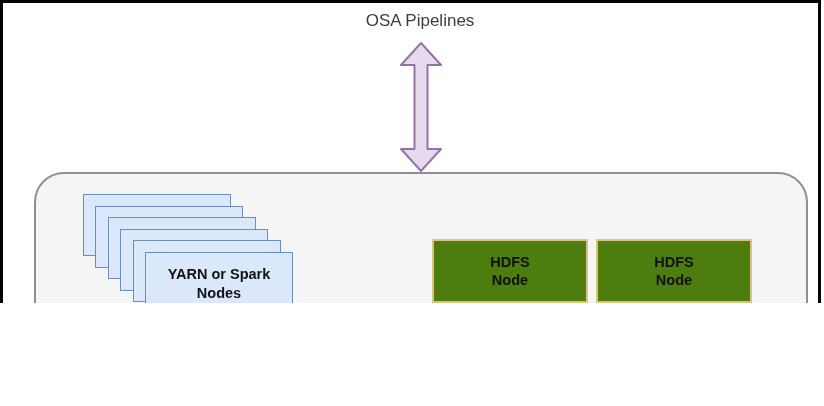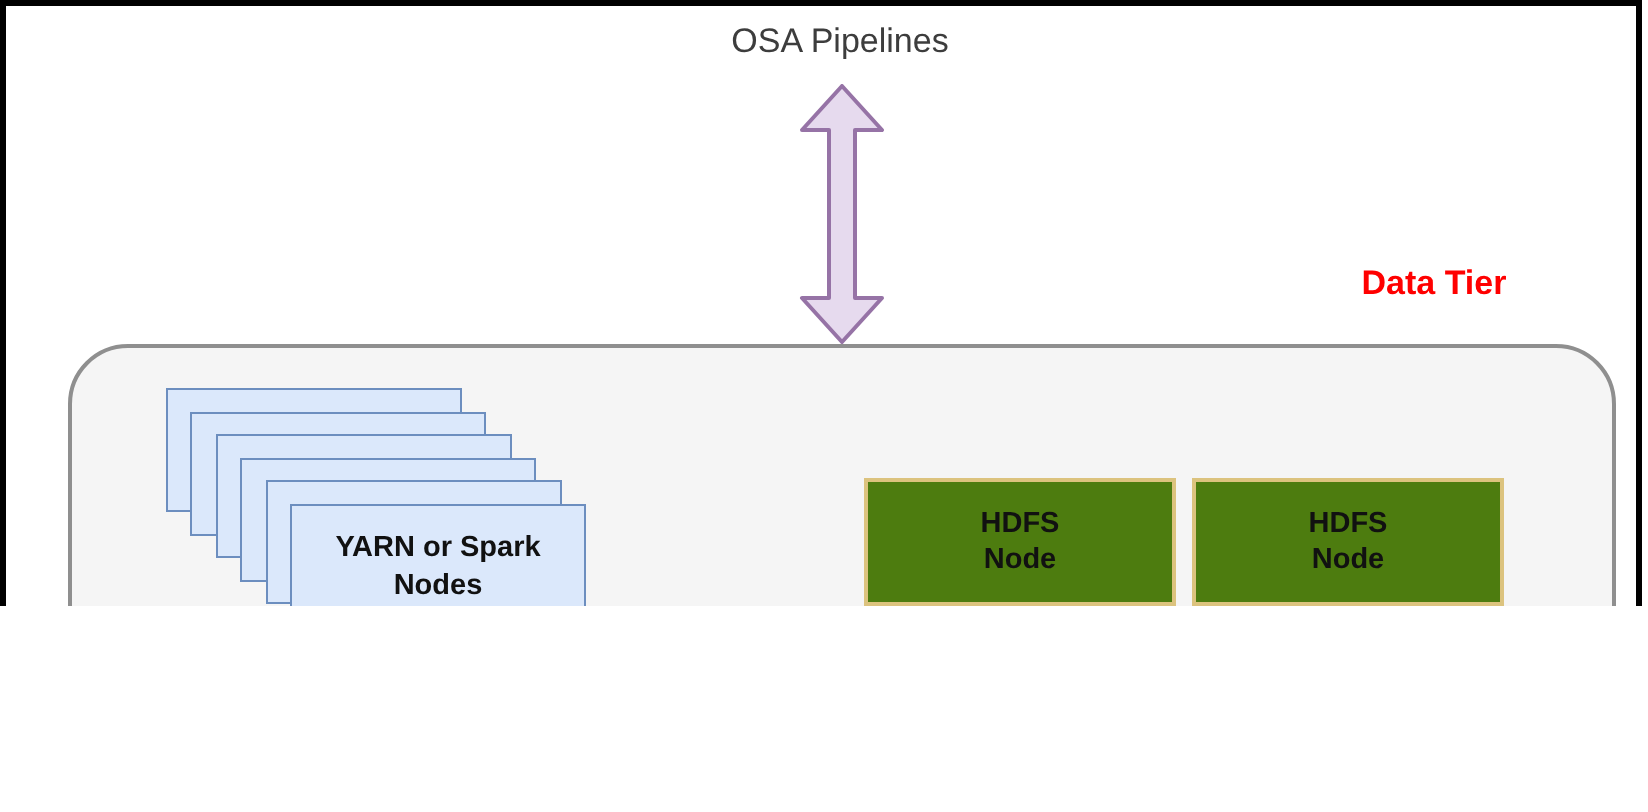--- a/index.html
+++ b/index.html
@@ -107,21 +107,20 @@
   <div class="frame"></div>
 
   <div class="diagram-title">OSA Pipelines</div>
 
   <div class="arrow-wrap">
     <svg width="44" height="130" viewBox="0 0 44 130" xmlns="http://www.w3.org/2000/svg">
       <polygon points="22,1 42,23 28.5,23 28.5,107 42,107 22,129 2,107 15.5,107 15.5,23 2,23" fill="#e6daee" stroke="#9673a6" stroke-width="2" stroke-linejoin="round"></polygon>
     </svg>
   </div>
 
-  <div class="tier-label">Data Tier</div>
 
   <div class="tier-container"></div>
 
   <div class="stacked-card" style="left:83px;  top:194px;"></div>
   <div class="stacked-card" style="left:95px;  top:206px;"></div>
   <div class="stacked-card" style="left:108px; top:217px;"></div>
   <div class="stacked-card" style="left:120px; top:229px;"></div>
   <div class="stacked-card" style="left:133px; top:240px;"></div>
   <div class="stacked-card front-card" style="left:145px; top:252px; height:63px;">YARN or Spark
 Nodes</div>

